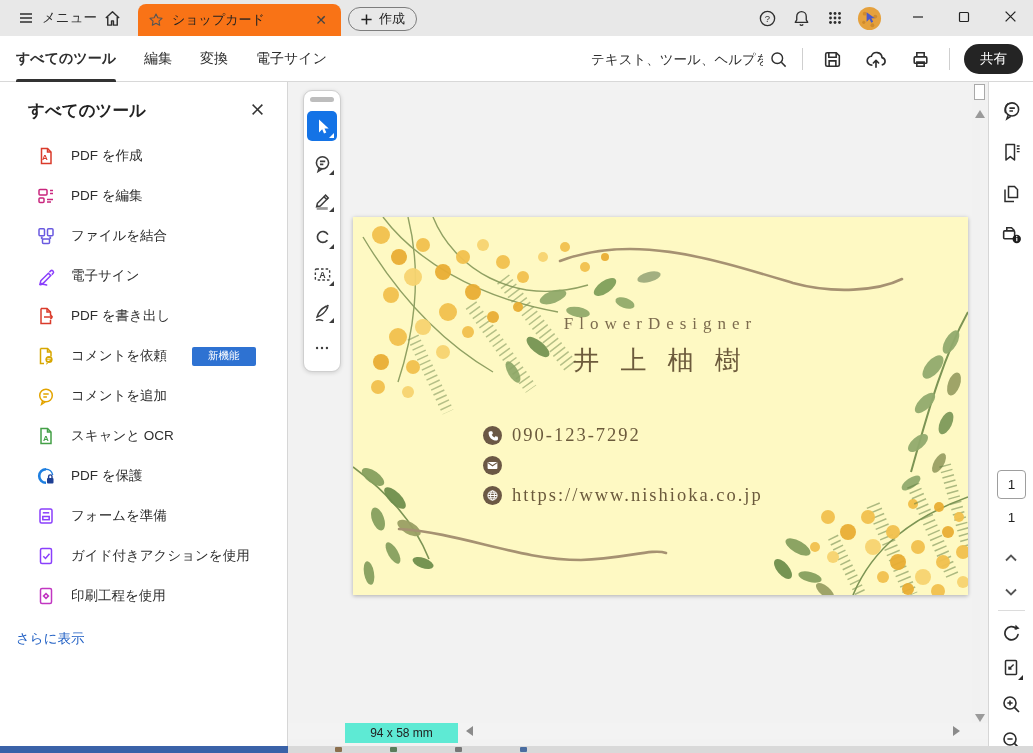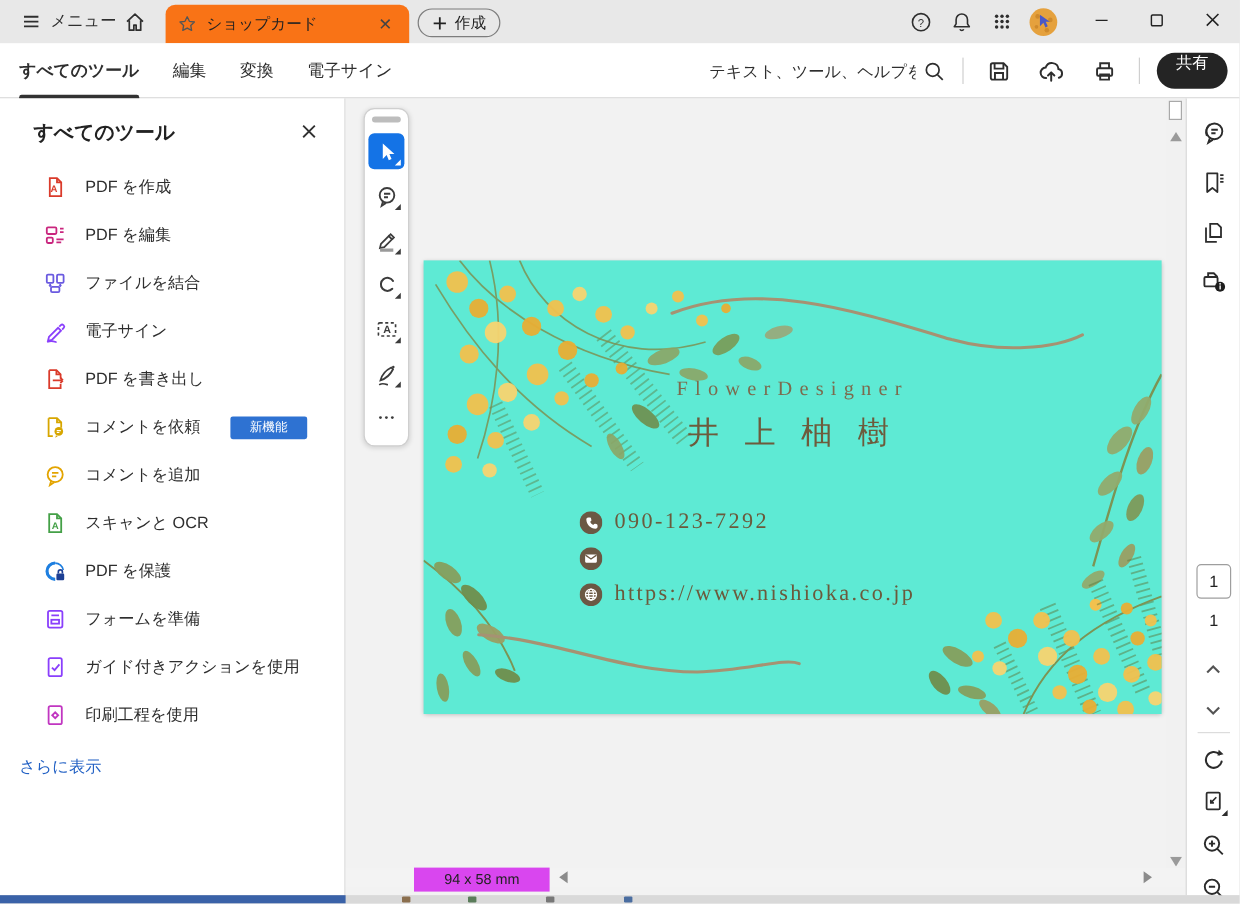--- a/index.html
+++ b/index.html
@@ -33,21 +33,21 @@
   .rtab.active::after { content:""; position:absolute; left:0; right:0; bottom:0; height:3px;
     background:#323232; border-radius:2px 2px 0 0; }
   .ribbon-right { position:absolute; right:10px; top:0; height:46px; display:flex; align-items:center; gap:14px; }
   .search-box { display:flex; align-items:center; gap:6px; }
   .search-box input { border:none; outline:none; width:172px; font-size:13.5px; text-align:right;
     background:transparent; font-family:"Liberation Sans",sans-serif; color:#2e2e2e; }
   .search-box input::placeholder { color:#2e2e2e; opacity:1; }
   .vsep { width:1px; height:22px; background:#cfcfcf; }
   .rb-ibtn { width:30px; height:30px; display:flex; align-items:center; justify-content:center; border-radius:4px; }
   .share-btn { height:30px; padding:0 16px; background:#242424; color:#fff; font-size:13.5px;
-    border:none; border-radius:16px; display:flex; align-items:flex-start; }
+    border:none; border-radius:16px; display:flex; align-items:center; }
 
   
   .tools-panel { position:absolute; left:0; top:82px; width:288px; height:664px; background:#fff;
     border-right:1px solid #d6d6d6; }
   .tp-header { position:relative; padding:18px 0 0 28px; }
   .tp-title { font-size:16.5px; font-weight:700; color:#222; }
   .tp-close { position:absolute; right:20px; top:17px; width:20px; height:20px; display:flex;
     align-items:center; justify-content:center; }
   .tool-list { list-style:none; margin-top:14px; }
   .tool-item { height:40px; display:flex; align-items:center; padding-left:36px; gap:15px; cursor:default; }
@@ -63,39 +63,39 @@
     border:1px solid #cfcfcf; border-radius:9px; box-shadow:0 1px 4px rgba(0,0,0,.14);
     display:flex; flex-direction:column; align-items:center; padding:6px 0 8px; gap:7px; }
   .qt-handle { width:24px; height:5px; border-radius:3px; background:#bdbdbd; margin-bottom:2px; }
   .qt-btn { position:relative; width:30px; height:30px; display:flex; align-items:center; justify-content:center; border-radius:5px; }
   .qt-btn.selected { background:#1473E6; }
   .qt-btn .fly { position:absolute; right:3px; bottom:3px; width:0; height:0;
     border-style:solid; border-width:0 0 5px 5px; border-color:transparent transparent #3c3c3c transparent; }
   .qt-btn.selected .fly { border-color:transparent transparent #ffffff transparent; }
 
   
-  .card { position:absolute; left:65px; top:135px; width:615px; height:378px; background:#5eead4;
+  .card { position:absolute; left:65px; top:135px; width:615px; height:378px; background:#fef9c3;
     box-shadow:0 1px 4px rgba(0,0,0,.28); }
   .florals { position:absolute; inset:0; }
   .card-subtitle { position:absolute; top:97px; left:0; width:100%; text-align:center;
     font-family:"Liberation Serif",serif; font-size:17px; letter-spacing:6px; color:#7C6B4E; }
   .card-name { position:absolute; top:126px; left:0; width:100%; text-align:center;
     font-size:26px; letter-spacing:7px; color:#6D5B3C; font-weight:500; }
   .contacts { position:absolute; left:130px; top:203px; display:flex; flex-direction:column; }
   .c-row { height:30px; display:flex; align-items:center; gap:10px; }
   .c-ico { width:19px; height:19px; flex:0 0 19px; }
   .c-text { font-family:"Liberation Serif",serif; font-size:18.5px; letter-spacing:2px; color:#6B5A3C; white-space:nowrap; }
 
   
   .vscroll { position:absolute; right:0; top:0; width:16px; height:648px; background:#f1f1f1; }
   .vthumb { position:absolute; left:2px; top:2px; width:11px; height:16px; background:#fff; border:1px solid #a9a9a9; }
   .vs-up { position:absolute; left:3px; top:28px; }
   .vs-down { position:absolute; left:3px; bottom:8px; }
   .hscroll { position:absolute; left:0; bottom:7px; width:700px; height:16px; background:#f3f3f3; }
-  .size-pill { position:absolute; left:57px; top:0; height:20px; width:113px; background:#d946ef;
+  .size-pill { position:absolute; left:57px; top:0; height:20px; width:113px; background:#5eead4;
     display:flex; align-items:center; justify-content:center; font-size:12px; color:#222; }
   .hs-left { position:absolute; left:178px; top:3px; }
   .hs-right { position:absolute; right:28px; top:3px; }
   .tri { width:0; height:0; border-style:solid; }
   .tri.left  { border-width:5px 7px 5px 0; border-color:transparent #8b8b8b transparent transparent; }
   .tri.right { border-width:5px 0 5px 7px; border-color:transparent transparent transparent #8b8b8b; }
 
   
   .right-rail { position:absolute; right:0; top:82px; width:45px; height:664px; background:#fff; border-left:1px solid #d6d6d6; }
   .rr-btn { position:absolute; left:50%; transform:translateX(-50%); width:32px; height:32px;

